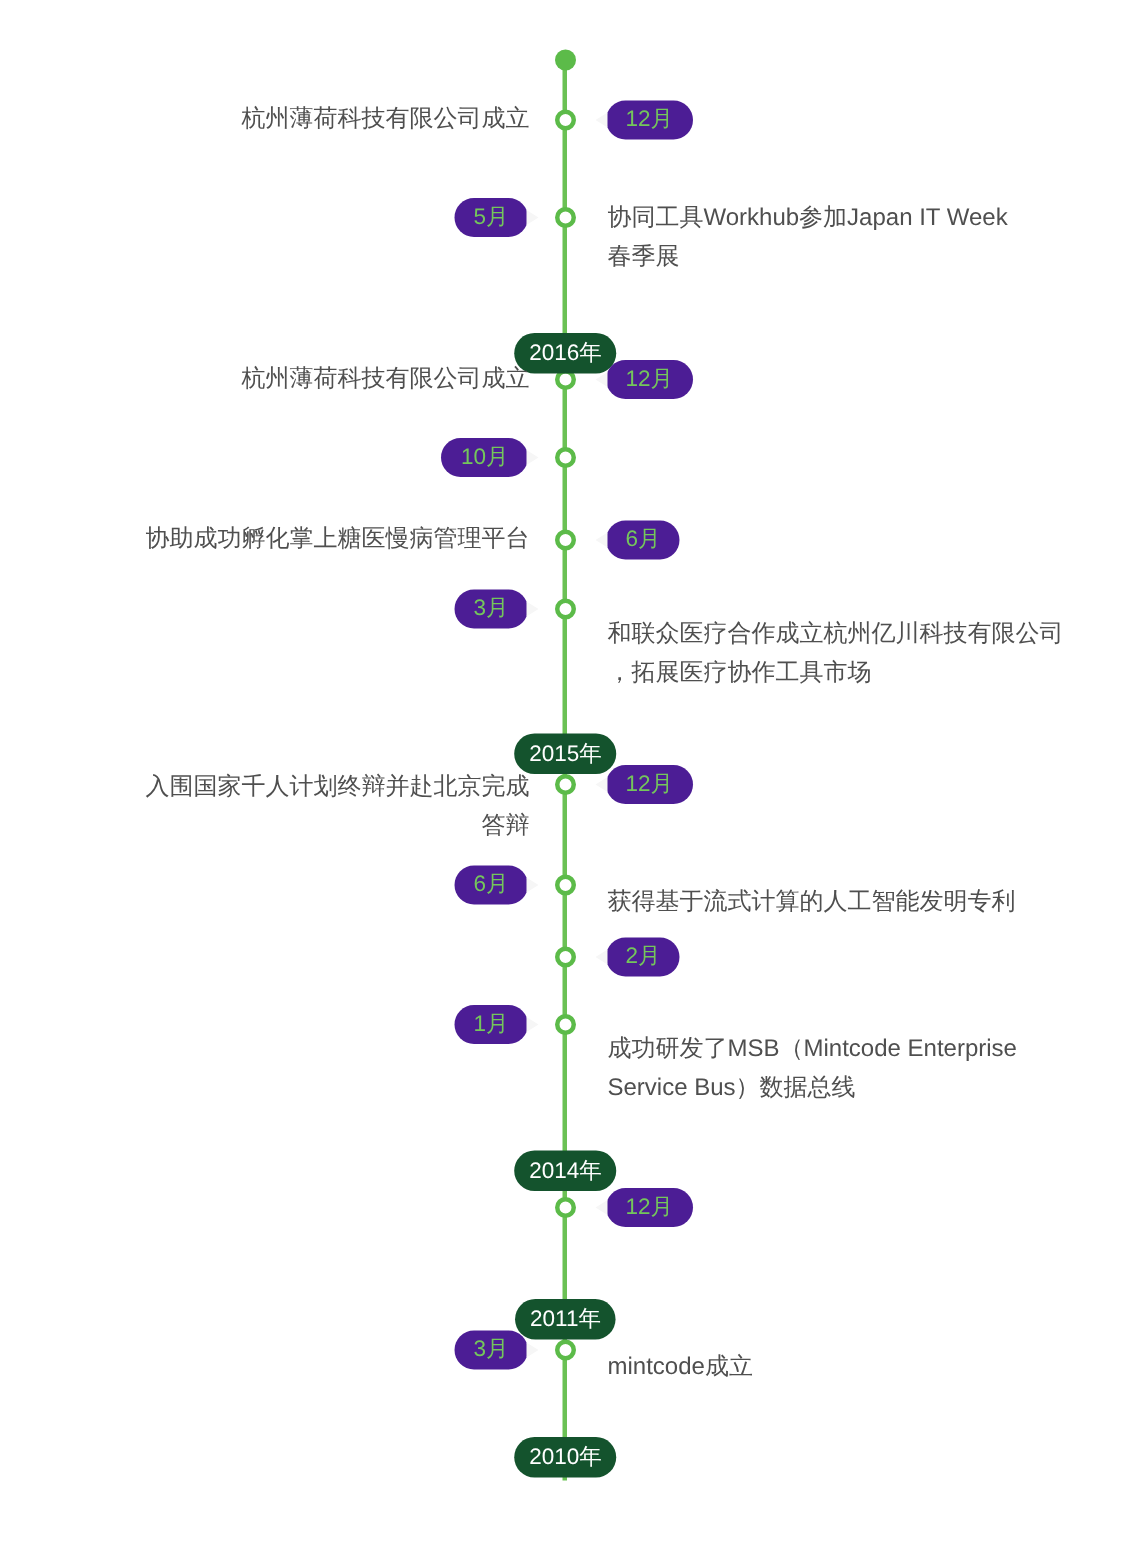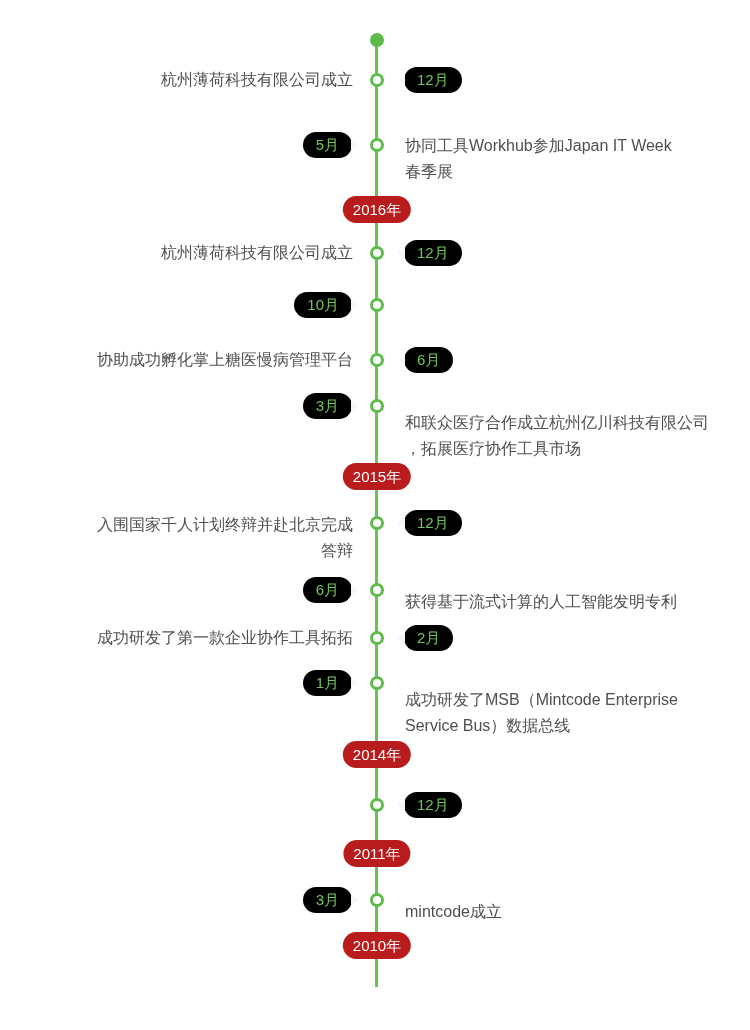--- a/index.html
+++ b/index.html
@@ -6,25 +6,25 @@
   .canvas{
     position:relative;width:750px;height:1030px;background:#ffffff;overflow:hidden;
     font-family:"Liberation Sans","DejaVu Sans",sans-serif;
   }
   .vline{position:absolute;left:375px;top:40px;width:3px;height:947px;background:#6bc154;}
   .top-dot{position:absolute;left:370px;top:33px;width:14px;height:14px;border-radius:50%;background:#5cbb49;}
   .node{position:absolute;left:370px;width:8px;height:8px;border:3px solid #5cbb49;border-radius:50%;background:#ffffff;}
   .year{
     position:absolute;left:377px;transform:translateX(-50%);
     height:27px;line-height:27px;padding:0 10px;border-radius:14px;
-    background:#b91c1c;color:#ffffff;font-size:15px;white-space:nowrap;
+    background:#14532d;color:#ffffff;font-size:15px;white-space:nowrap;margin-top:26px;
   }
   .mbadge{
     position:absolute;height:26px;line-height:26px;padding:0 13px;border-radius:13px;
-    background:#000000;color:#74c65b;font-size:15px;white-space:nowrap;
+    background:#4c1d95;color:#74c65b;font-size:15px;white-space:nowrap;
   }
   .mbadge.r{left:404px;}
   .mbadge.l{right:398px;}
   .mbadge.r::before{
     content:"";position:absolute;left:-7px;top:8px;width:0;height:0;
     border-top:5px solid transparent;border-bottom:5px solid transparent;border-right:8px solid #f6f6f6;
   }
   .mbadge.l::after{
     content:"";position:absolute;right:-7px;top:8px;width:0;height:0;
     border-top:5px solid transparent;border-bottom:5px solid transparent;border-left:8px solid #f6f6f6;
@@ -80,21 +80,20 @@
 
   <div class="year" style="top:463px">2015年</div>
 
   <div class="etext l align-left" style="top:512px">入围国家千人计划终辩并赴北京完成
 答辩</div>
   <div class="mbadge r" style="top:510px"><span>12月</span></div>
 
   <div class="mbadge l" style="top:577px"><span>6月</span></div>
   <div class="etext r" style="top:577px">获得基于流式计算的人工智能发明专利</div>
 
-  <div class="etext l" style="top:625px">成功研发了第一款企业协作工具拓拓</div>
   <div class="mbadge r" style="top:625px"><span>2月</span></div>
 
   <div class="mbadge l" style="top:670px"><span>1月</span></div>
   <div class="etext r" style="top:675px">成功研发了MSB（Mintcode Enterprise
 Service Bus）数据总线</div>
 
   <div class="year" style="top:741px">2014年</div>
 
   <div class="mbadge r" style="top:792px"><span>12月</span></div>
 

